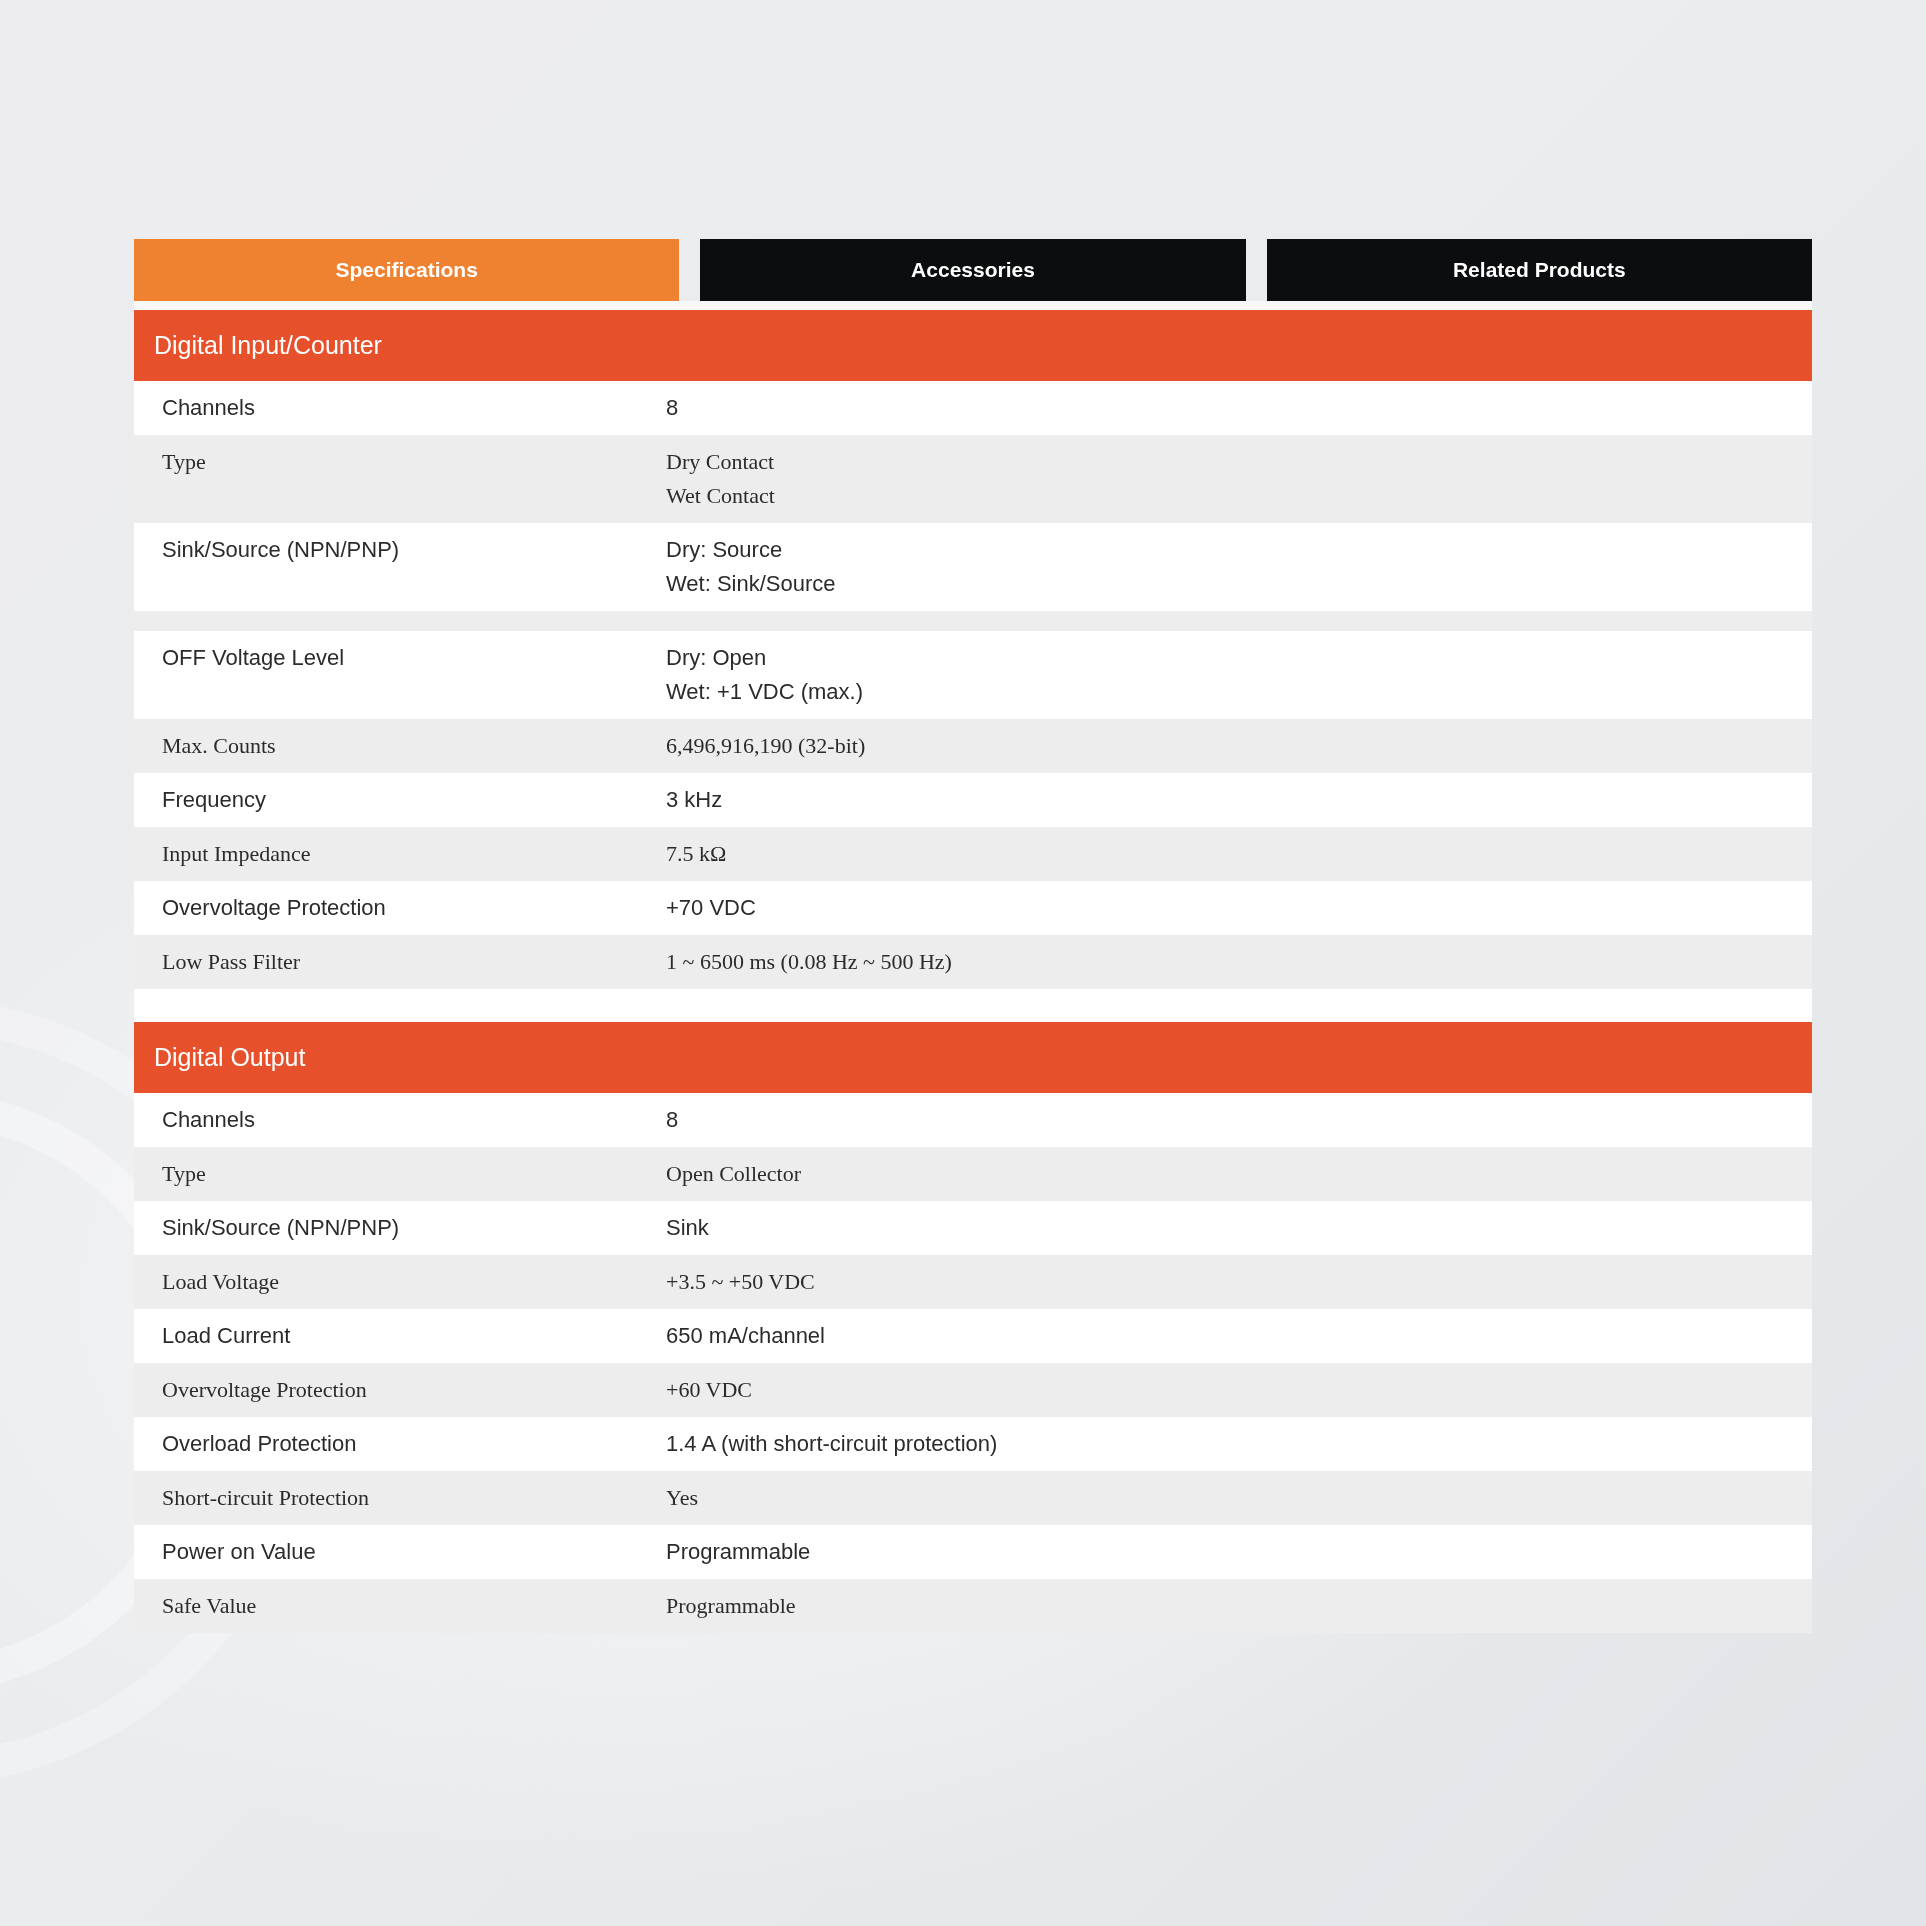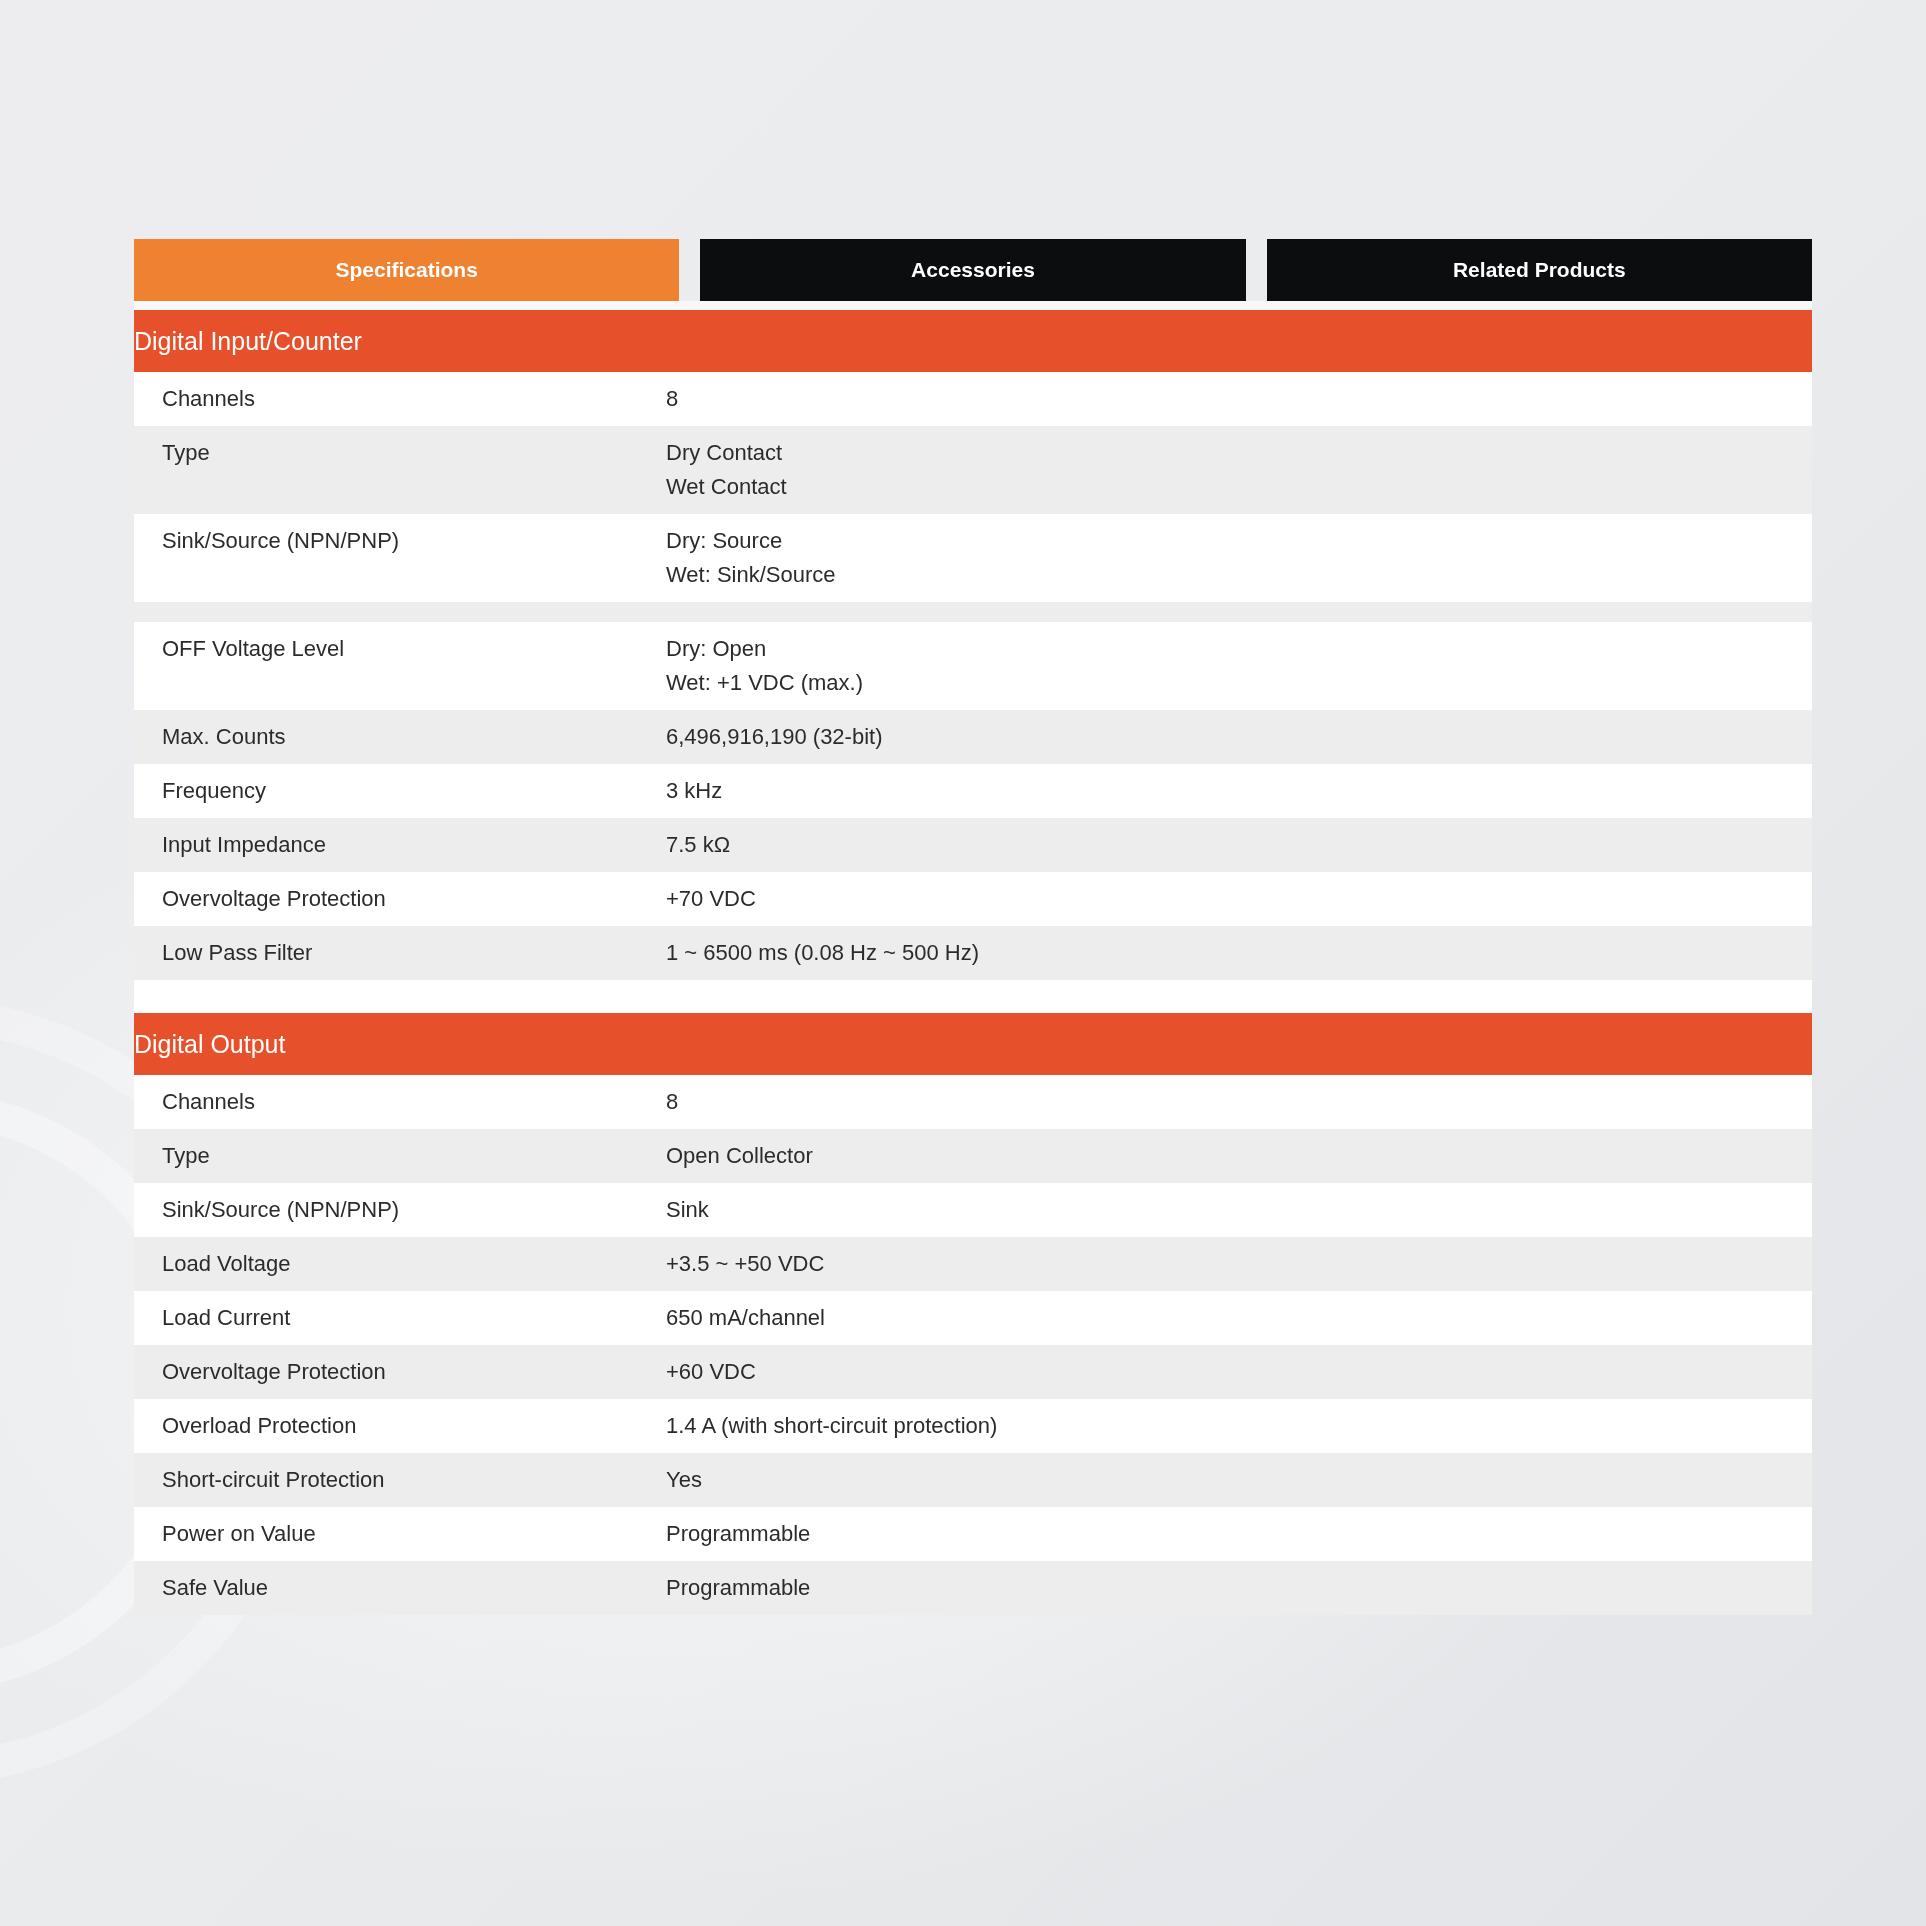--- a/index.html
+++ b/index.html
@@ -55,35 +55,36 @@
     font-weight:700;
     background:var(--tab-inactive);
     cursor:pointer;
   }
   .tab.active{background:var(--tab-active);}
   .tab-underline{
     height:9.2px;
     background:#f8f8f9;
   }
   .section-header{
-    height:62px;
+    height:71px;
     background:var(--accent);
     color:#ffffff;
     font-size:25px;
     font-weight:400;
     display:flex;
     align-items:center;
+    padding-left:20px;
     box-sizing:border-box;
   }
   .row{
     display:flex;
     padding:10px 8px;
     background:var(--row-white);
   }
-  .row.alt{background:var(--row-alt);}
+  .row.alt{background:var(--row-alt);font-family:Liberation Serif, serif;}
   .row .label{
     width:504px;
     padding-left:20px;
     flex:0 0 auto;
     font-size:22px;
     line-height:34px;
   }
   .row .value{
     flex:1;
     font-size:22px;

